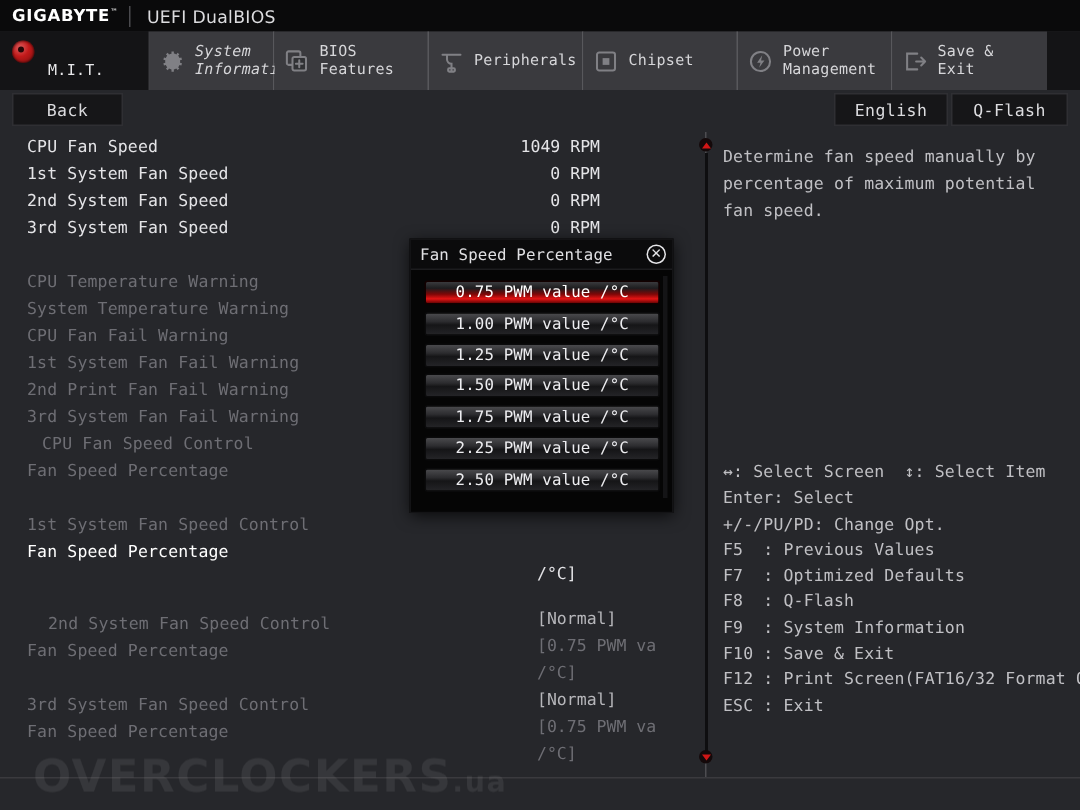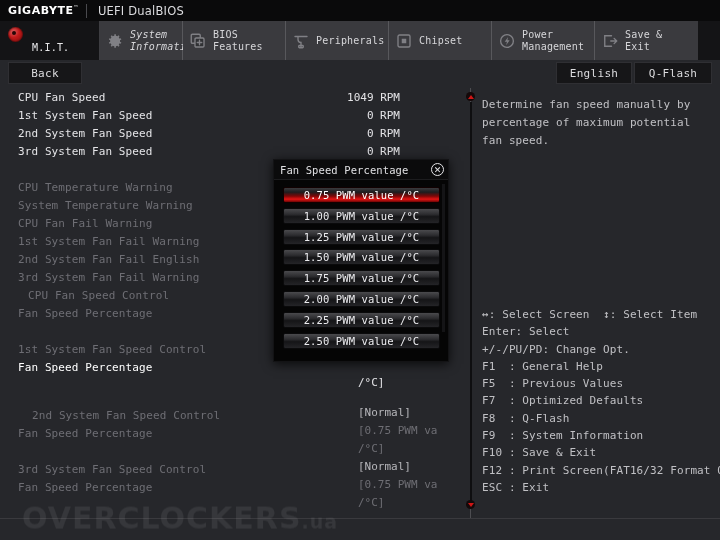--- a/index.html
+++ b/index.html
@@ -459,21 +459,21 @@
         <div class="row lvl-dim" style="top: 108px;">
           <span class="label">System Temperature Warning</span>
         </div>
         <div class="row lvl-dim" style="top: 126px;">
           <span class="label">CPU Fan Fail Warning</span>
         </div>
         <div class="row lvl-dim" style="top: 144px;">
           <span class="label">1st System Fan Fail Warning</span>
         </div>
         <div class="row lvl-dim" style="top: 162px;">
-          <span class="label">2nd System Fan Fail English</span>
+          <span class="label">2nd Print Fan Fail Warning</span>
         </div>
         <div class="row lvl-dim" style="top: 180px;">
           <span class="label">3rd System Fan Fail Warning</span>
         </div>
         <div class="row lvl-dim" style="top: 198px; padding-left: 28px;">
           <span class="label">CPU Fan Speed Control</span>
         </div>
         <div class="row lvl-dim" style="top: 216px;">
           <span class="label">Fan Speed Percentage</span>
         </div>
@@ -513,21 +513,20 @@
           <i></i>
         </div>
     </div>
 
     <div class="help">
       <div class="help-desc">Determine fan speed manually by percentage of maximum potential fan speed.</div>
       <div class="help-keys" id="help-keys">
           <div class="keyline">↔: Select Screen  ↕: Select Item</div>
           <div class="keyline">Enter: Select</div>
           <div class="keyline">+/-/PU/PD: Change Opt.</div>
-          <div class="keyline">F1  : General Help</div>
           <div class="keyline">F5  : Previous Values</div>
           <div class="keyline">F7  : Optimized Defaults</div>
           <div class="keyline">F8  : Q-Flash</div>
           <div class="keyline">F9  : System Information</div>
           <div class="keyline">F10 : Save &amp; Exit</div>
           <div class="keyline">F12 : Print Screen(FAT16/32 Format Only)</div>
           <div class="keyline">ESC : Exit</div>
         </div>
     </div>
 
@@ -551,23 +550,20 @@
         <div class="opt">
           <span class="otext">1.25 PWM value /°C</span>
         </div>
         <div class="opt">
           <span class="otext">1.50 PWM value /°C</span>
         </div>
         <div class="opt">
           <span class="otext">1.75 PWM value /°C</span>
         </div>
         <div class="opt">
-          <span class="otext">2.00 PWM value /°C</span>
-        </div>
-        <div class="opt">
           <span class="otext">2.25 PWM value /°C</span>
         </div>
         <div class="opt">
           <span class="otext">2.50 PWM value /°C</span>
         </div>
       </div>
     <div class="modal-scroll"></div>
   </div>
 
 </div>

